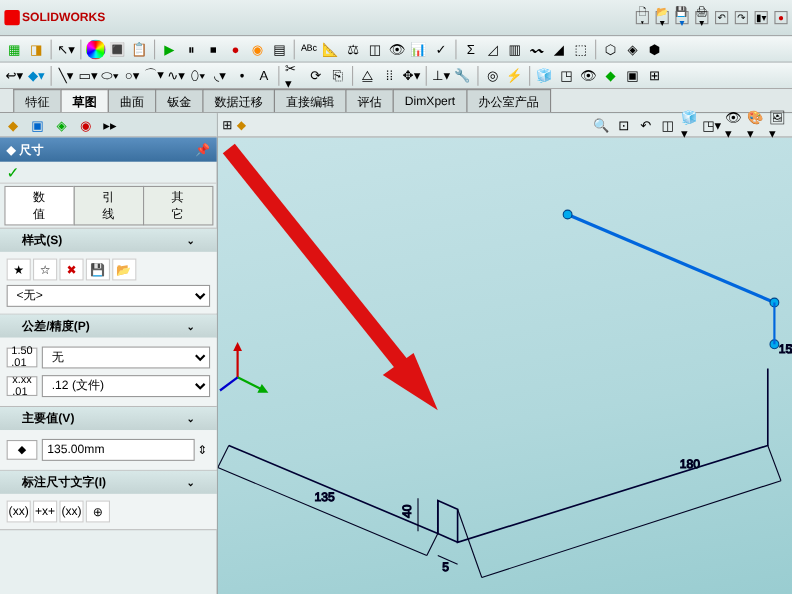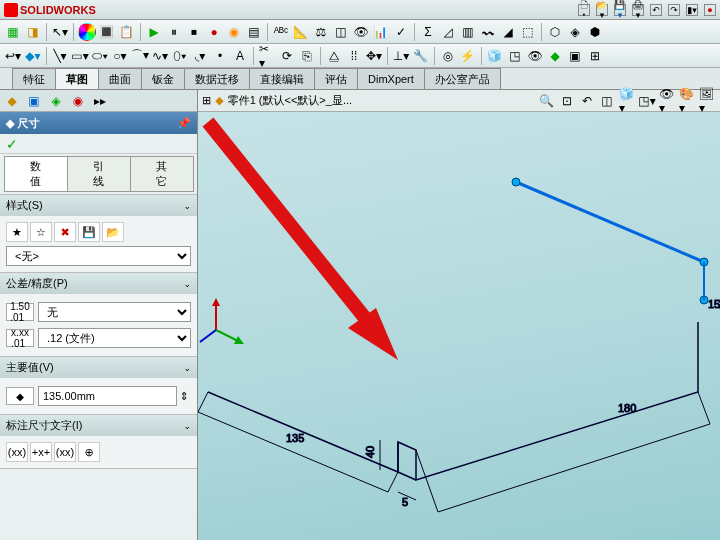--- a/index.html
+++ b/index.html
@@ -1,17 +1,17 @@
 <!DOCTYPE html>
 <html><head>
 <meta charset="utf-8">
 <style>
 *{box-sizing:border-box;margin:0;padding:0;font-family:"Microsoft YaHei",SimSun,Arial,sans-serif;font-size:11px}
 body{width:720px;height:540px;background:#d4e8ea;overflow:hidden;position:relative}
-.titlebar{height:20px;background:linear-gradient(#e8f0f0,#d0dede);display:flex;align-items:center;padding:3px 4px;border-bottom:1px solid #999}
+.titlebar{height:20px;background:linear-gradient(#e8f0f0,#d0dede);display:flex;align-items:center;padding:16px 4px;border-bottom:1px solid #999}
 .logo{color:#b00;font-weight:bold;font-size:10px;display:flex;align-items:center;gap:2px}
 .logo-icon{width:14px;height:14px;background:#e00;border-radius:2px;display:inline-block}
 .menubar{display:flex;gap:2px;margin-left:18px}
 .menubar span{padding:1px 4px;cursor:pointer}
 .winctl{margin-left:auto;display:flex;gap:6px}
 .winctl div{width:12px;height:12px;border:1px solid #888;font-size:9px;line-height:10px;text-align:center}
 .toolbar{height:24px;background:linear-gradient(#f4f8f8,#dae6e6);border-bottom:1px solid #aaa;display:flex;align-items:center;padding:0 4px;gap:2px}
 .tbtn{width:18px;height:18px;border:1px solid transparent;display:flex;align-items:center;justify-content:center;font-size:12px;cursor:pointer}
 .tsep{width:1px;height:18px;background:#aaa;margin:0 2px}
 .tabbar{height:22px;background:#e0e8e8;border-bottom:1px solid #888;display:flex;padding-left:12px}
@@ -22,21 +22,21 @@
 .sidetabs{height:22px;background:#d8e4e4;display:flex;align-items:center;padding:0 2px;gap:2px;border-bottom:1px solid #aaa}
 .sidetabs .tbtn{width:20px;height:18px}
 .panel-hdr{height:22px;background:linear-gradient(#5a8fc0,#3a6f9f);color:#fff;display:flex;align-items:center;padding:0 6px;font-weight:bold}
 .panel-hdr .pin{margin-left:auto;color:#fff;cursor:pointer}
 .checkrow{height:20px;padding:2px 6px;border-bottom:1px solid #ccc}
 .checkrow .ok{color:#0a0;font-size:14px}
 .subtabs{display:flex;padding:2px 4px;gap:0;border-bottom:1px solid #bbb}
 .subtab{padding:2px 25px;border:1px solid #999;background:#e8eee8;cursor:pointer;margin-right:-1px}
 .subtab.active{background:#fff}
 .section{border-bottom:1px solid #bbb}
-.sect-hdr{background:linear-gradient(#d8e8e8,#c4d4d4);padding:3px 6px;font-weight:normal;display:flex;align-items:center;cursor:pointer}
+.sect-hdr{background:linear-gradient(#d8e8e8,#c4d4d4);padding:3px 20px;font-weight:bold;display:flex;align-items:center;cursor:pointer}
 .sect-hdr .chev{margin-left:auto;font-size:9px}
 .sect-body{padding:4px 6px;background:#f0f4f4}
 .iconrow{display:flex;gap:2px;padding:2px 0}
 .iconrow .ibtn{width:22px;height:20px;border:1px solid #ccc;background:#fff;font-size:11px;display:flex;align-items:center;justify-content:center;cursor:pointer}
 .sel{width:100%;height:20px;border:1px solid #999;background:#fff;margin:2px 0;padding:0 4px}
 .inp{width:100%;height:20px;border:1px solid #999;background:#fff;margin:2px 0;padding:0 4px}
 .lbl-icon{width:28px;height:18px;display:inline-flex;align-items:center;justify-content:center;font-size:10px;border:1px solid #aaa;background:#fff;margin-right:4px}
 .prow{display:flex;align-items:center;margin:2px 0}
 .canvas{flex:1;position:relative;background:linear-gradient(170deg,#c8e4e8 0%,#b0d8dc 60%,#98ccd0 100%)}
 .doc-hdr{height:22px;background:#e4ecec;border-bottom:1px solid #aaa;display:flex;align-items:center;padding:0 4px;gap:4px}
@@ -233,21 +233,20 @@
           <div class="ibtn">⊕</div>
         </div>
       </div>
     </div>
   </div>
 
   <div class="canvas">
     <div class="doc-hdr">
       <span>⊞</span>
       <span style="color:#c80">◆</span>
-      <span>零件1 (默认&lt;&lt;默认&gt;_显...</span>
       <div class="canvas-tools">
         <div class="tbtn">🔍</div>
         <div class="tbtn">⊡</div>
         <div class="tbtn">↶</div>
         <div class="tbtn">◫</div>
         <div class="tbtn">🧊▾</div>
         <div class="tbtn">◳▾</div>
         <div class="tbtn">👁▾</div>
         <div class="tbtn">🎨▾</div>
         <div class="tbtn">🖼▾</div>

